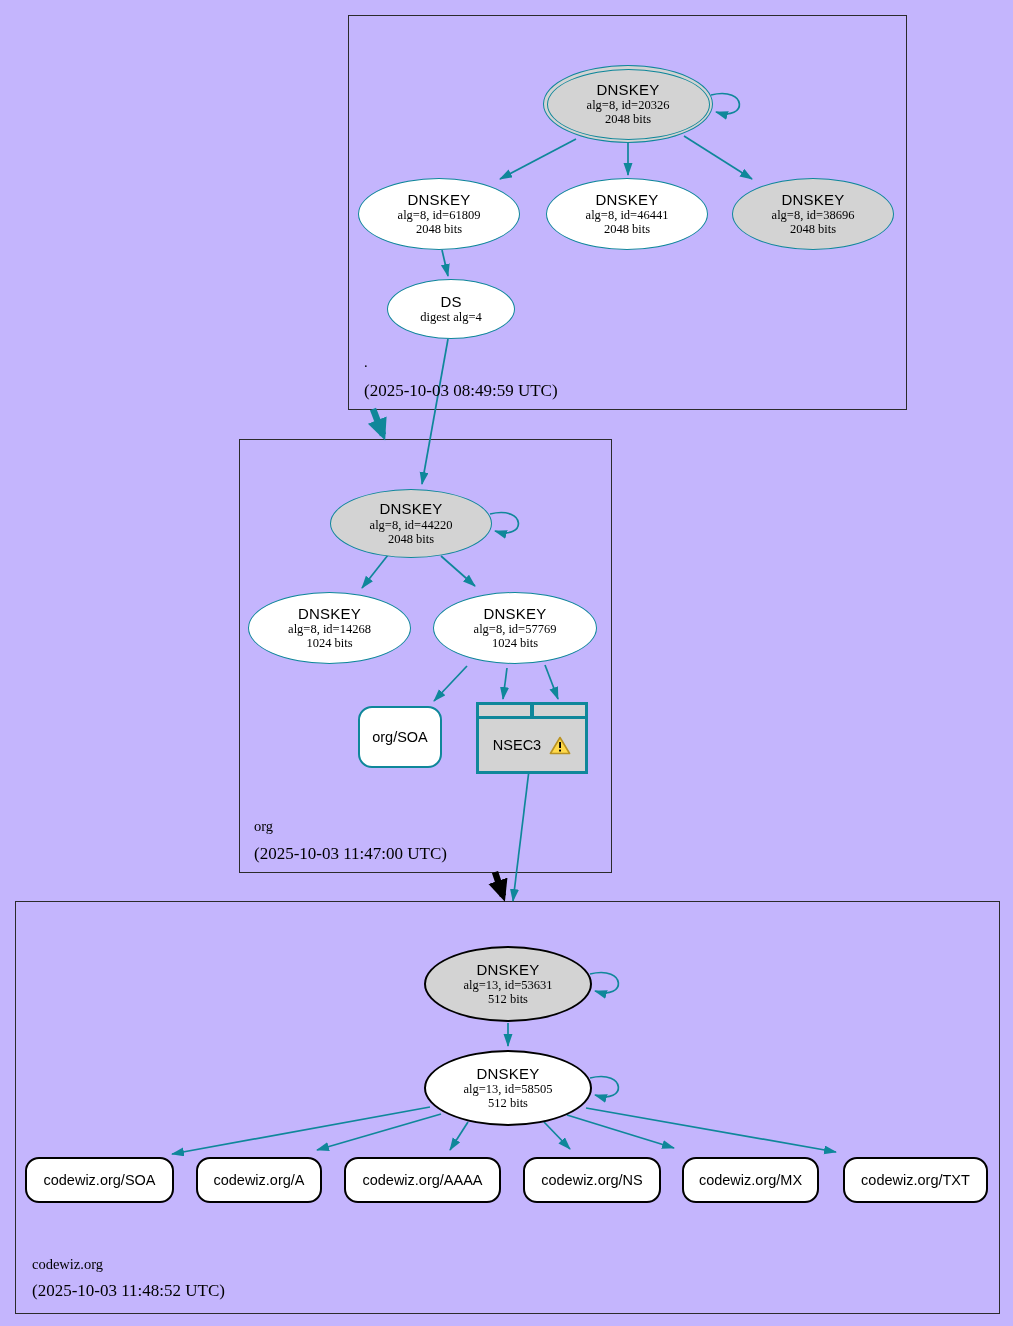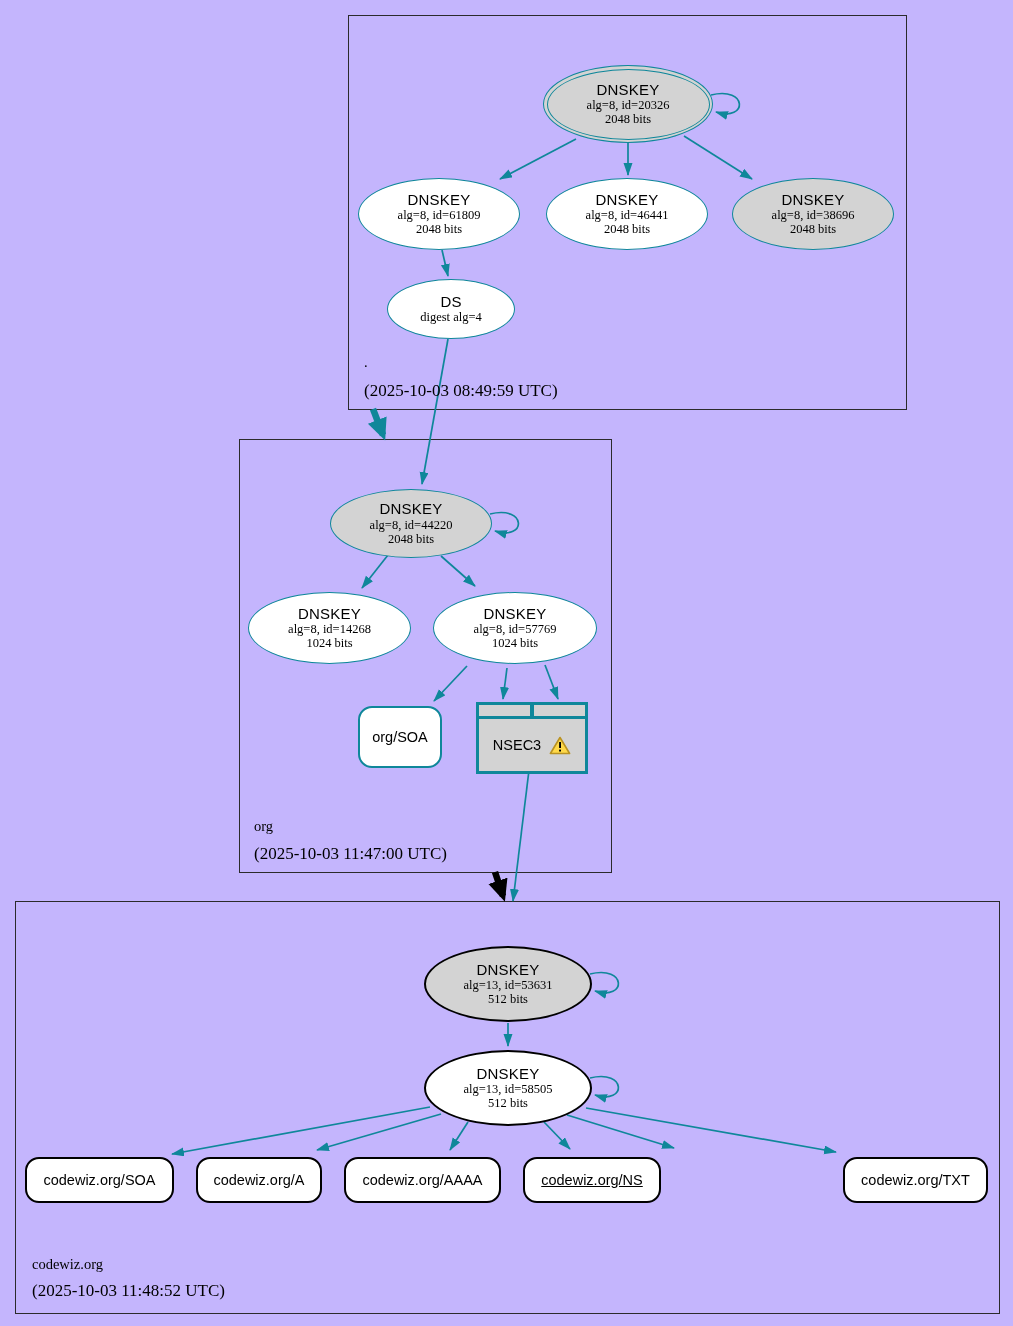--- a/index.html
+++ b/index.html
@@ -160,22 +160,25 @@
   </div>
   <div class="rrset black" style="left:25px;top:1157px;width:149px;height:46px;">
     <span>codewiz.org/SOA</span>
   </div>
   <div class="rrset black" style="left:196px;top:1157px;width:126px;height:46px;">
     <span>codewiz.org/A</span>
   </div>
   <div class="rrset black" style="left:344px;top:1157px;width:157px;height:46px;">
     <span>codewiz.org/AAAA</span>
   </div>
-  <div class="rrset black" style="left:523px;top:1157px;width:138px;height:46px;text-decoration:underline;">
+  <div class="rrset black" style="left:523px;top:1157px;width:138px;height:46px;">
     <span>codewiz.org/NS</span>
+  </div>
+  <div class="rrset black" style="left:682px;top:1157px;width:137px;height:46px;">
+    <span>codewiz.org/MX</span>
   </div>
   <div class="rrset black" style="left:843px;top:1157px;width:145px;height:46px;">
     <span>codewiz.org/TXT</span>
   </div>
   <div class="zone-label" style="left:32px;top:1256px;">codewiz.org</div>
   <div class="zone-ts" style="left:32px;top:1281px;">(2025-10-03 11:48:52 UTC)</div>
 
 </div>
 
 </body></html>

